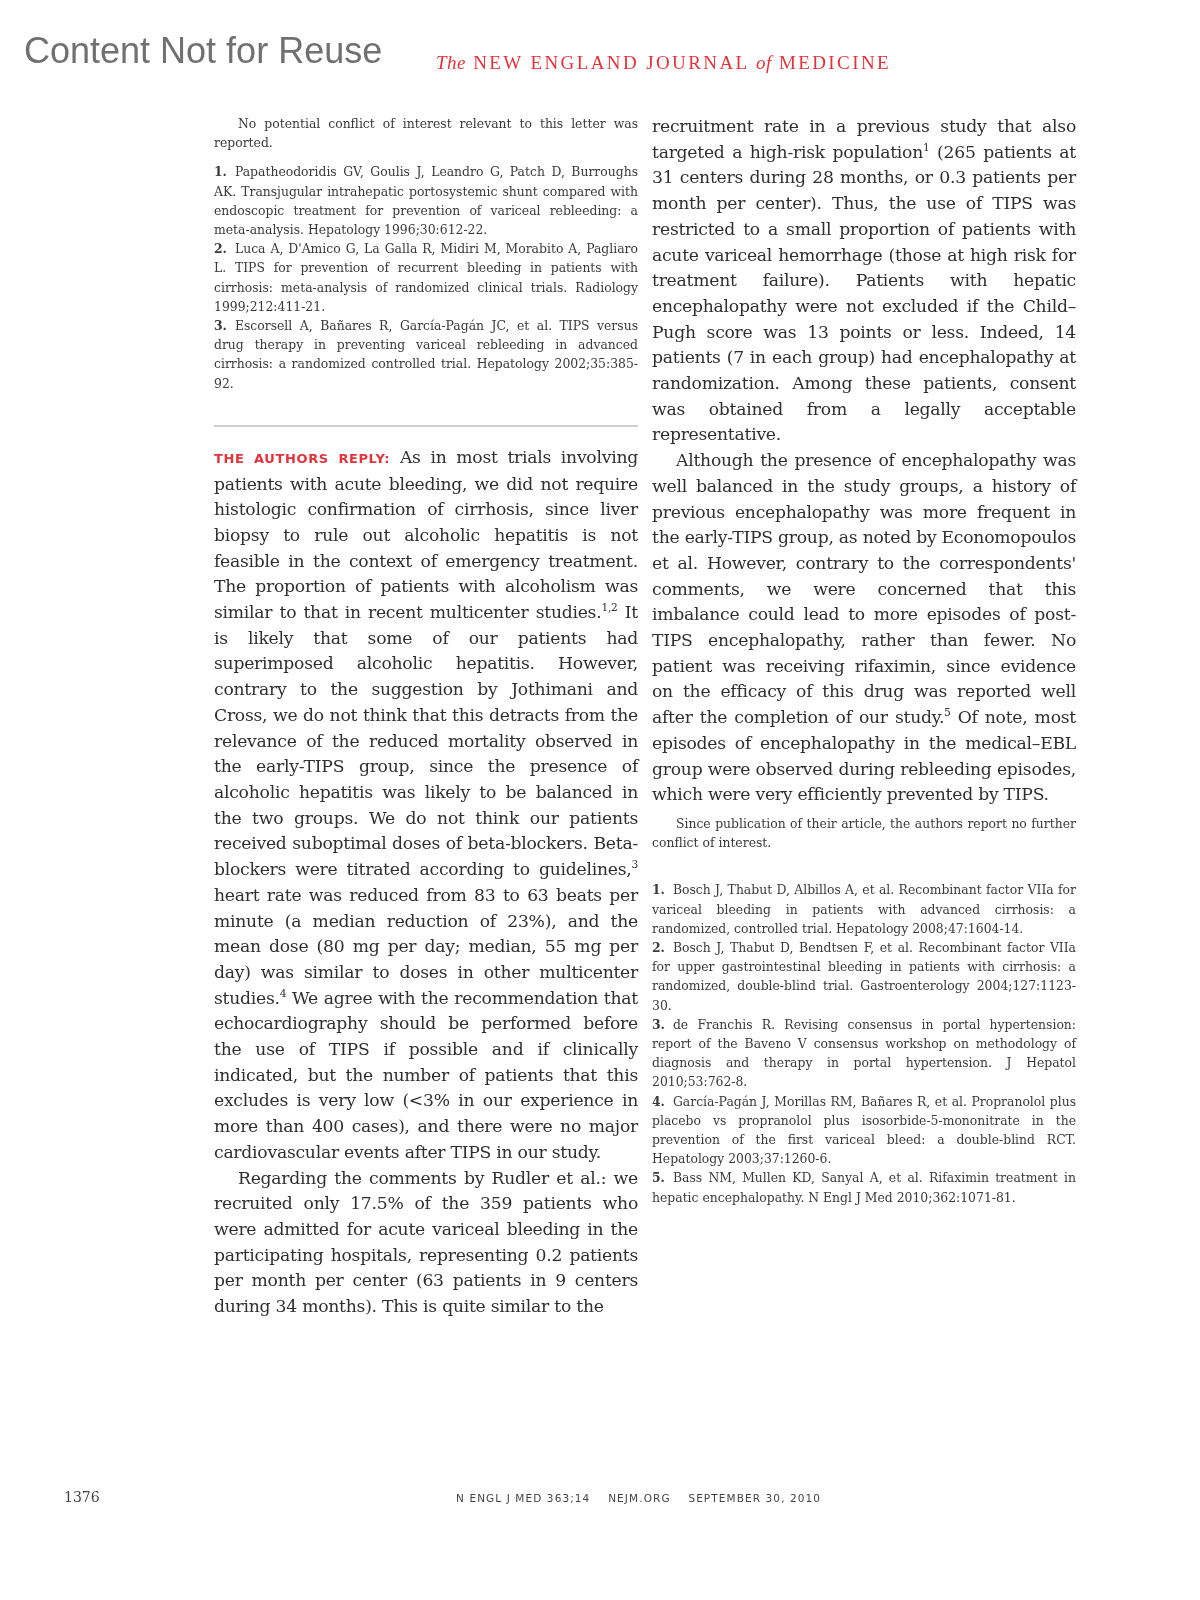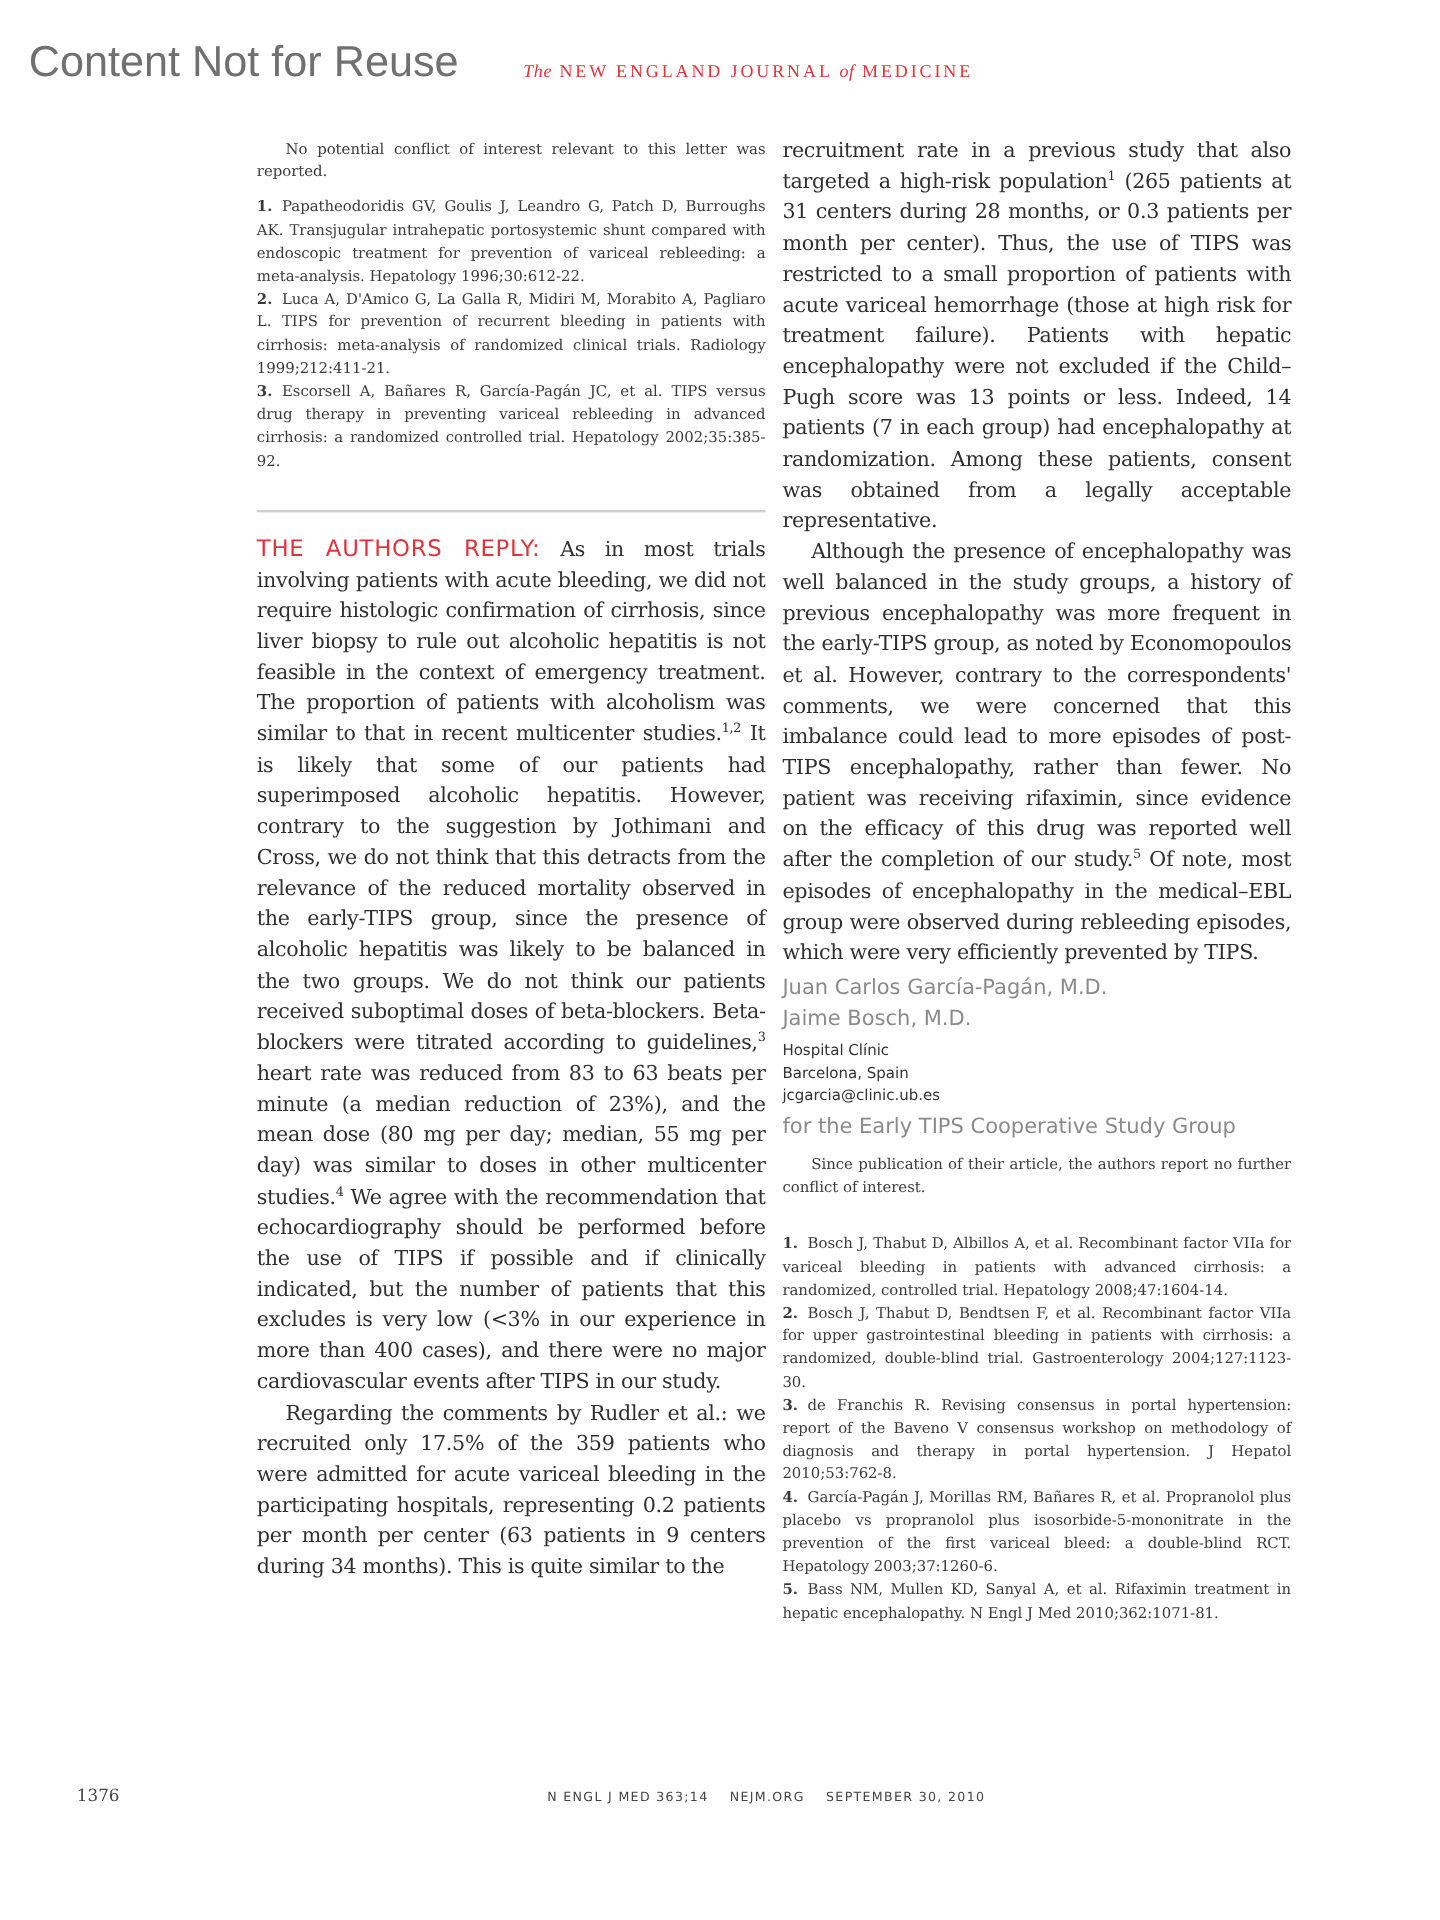--- a/index.html
+++ b/index.html
@@ -1,31 +1,31 @@
 <!DOCTYPE html>
 <html><head>
 <meta charset="utf-8">
 <style>
   html, body { margin: 0; padding: 0; background: #ffffff; }
   body { width: 1200px; height: 1600px; position: relative; overflow: hidden; color: #333; }
   .watermark { position: absolute; left: 24px; top: 30px; font-family: "Liberation Sans", sans-serif; font-size: 36px; color: #707070; }
-  .masthead { position: absolute; left: 436px; top: 52px; font-family: "Liberation Serif", serif; font-size: 15px; letter-spacing: 2.4px; color: #e0343c; }
+  .masthead { position: absolute; left: 436px; top: 52px; font-family: "Liberation Serif", serif; font-size: 19px; letter-spacing: 2.4px; color: #e0343c; }
   .masthead .ital { font-style: italic; letter-spacing: 0.5px; }
   .col { position: absolute; top: 114px; width: 424px; font-family: "DejaVu Serif", serif; }
   .col-left { left: 214px; }
   .col-right { left: 652px; }
   .small { font-size: 12.4px; line-height: 19.2px; text-align: justify; color: #3a3a3a; }
   .body { font-size: 17.2px; line-height: 25.7px; text-align: justify; color: #2f2f2f; letter-spacing: -0.25px; }
   p { margin: 0; }
   .indent { text-indent: 24px; }
   .refs { margin-top: 10px; }
   .ref { font-size: 12.4px; line-height: 19.2px; text-align: justify; color: #3a3a3a; }
   .ref .num { font-weight: bold; margin-right: 8px; }
   .divider { height: 2px; background: #cfcfcf; margin: 32px 0 18px 0; }
-  .reply-head { font-family: "DejaVu Sans", sans-serif; font-weight: normal; font-size: 19px; color: #e0343c; letter-spacing: 0.6px; }
+  .reply-head { font-family: "DejaVu Sans", sans-serif; font-weight: bold; font-size: 13px; color: #e0343c; letter-spacing: 0.6px; }
   .sig-name { font-family: "DejaVu Sans", sans-serif; font-size: 17.5px; color: #8a8a8a; line-height: 26px; }
   .sig-aff { font-family: "DejaVu Sans", sans-serif; font-size: 12.5px; color: #333; line-height: 19px; }
   .sig-group { font-family: "DejaVu Sans", sans-serif; font-size: 17.5px; color: #8a8a8a; line-height: 30px; margin-top: 2px; }
   .conflict { margin-top: 6px; }
   .footer-page { position: absolute; left: 64px; top: 1489px; font-family: "DejaVu Serif", serif; font-size: 14px; color: #444; }
   .footer-cite { position: absolute; left: 456px; top: 1492px; font-family: "DejaVu Sans", sans-serif; font-size: 10.5px; letter-spacing: 1.1px; color: #444; }
   sup { font-size: 0.62em; line-height: 0; }
 </style>
 </head>
 <body>
@@ -48,28 +48,20 @@
   </div>
   <div class="divider"></div>
   <p class="body"><span class="reply-head">THE AUTHORS REPLY:</span><span> As in most trials involving patients with acute bleeding, we did not require histologic confirmation of cirrhosis, since liver biopsy to rule out alcoholic hepatitis is not feasible in the context of emergency treatment. The proportion of patients with alcoholism was similar to that in recent multicenter studies.</span><sup>1,2</sup><span> It is likely that some of our patients had superimposed alcoholic hepatitis. However, contrary to the suggestion by Jothimani and Cross, we do not think that this detracts from the relevance of the reduced mortality observed in the early-TIPS group, since the presence of alcoholic hepatitis was likely to be balanced in the two groups. We do not think our patients received suboptimal doses of beta-blockers. Beta-blockers were titrated according to guidelines,</span><sup>3</sup><span> heart rate was reduced from 83 to 63 beats per minute (a median reduction of 23%), and the mean dose (80 mg per day; median, 55 mg per day) was similar to doses in other multicenter studies.</span><sup>4</sup><span> We agree with the recommendation that echocardiography should be performed before the use of TIPS if possible and if clinically indicated, but the number of patients that this excludes is very low (&lt;3% in our experience in more than 400 cases), and there were no major cardiovascular events after TIPS in our study.</span></p>
   <p class="body indent">Regarding the comments by Rudler et al.: we recruited only 17.5% of the 359 patients who were admitted for acute variceal bleeding in the participating hospitals, representing 0.2 patients per month per center (63 patients in 9 centers during 34 months). This is quite similar to the</p>
 </div>
 
 <div class="col col-right">
   <p class="body"><span>recruitment rate in a previous study that also targeted a high-risk population</span><sup>1</sup><span> (265 patients at 31 centers during 28 months, or 0.3 patients per month per center). Thus, the use of TIPS was restricted to a small proportion of patients with acute variceal hemorrhage (those at high risk for treatment failure). Patients with hepatic encephalopathy were not excluded if the Child–Pugh score was 13 points or less. Indeed, 14 patients (7 in each group) had encephalopathy at randomization. Among these patients, consent was obtained from a legally acceptable representative.</span></p>
   <p class="body indent"><span>Although the presence of encephalopathy was well balanced in the study groups, a history of previous encephalopathy was more frequent in the early-TIPS group, as noted by Economopoulos et al. However, contrary to the correspondents' comments, we were concerned that this imbalance could lead to more episodes of post-TIPS encephalopathy, rather than fewer. No patient was receiving rifaximin, since evidence on the efficacy of this drug was reported well after the completion of our study.</span><sup>5</sup><span> Of note, most episodes of encephalopathy in the medical–EBL group were observed during rebleeding episodes, which were very efficiently prevented by TIPS.</span></p>
 
-  <div style="margin-top:2px;">
-    <div class="sig-name">Juan Carlos García-Pagán, M.D.</div>
-    <div class="sig-name">Jaime Bosch, M.D.</div>
-    <div class="sig-aff" style="margin-top:3px;">Hospital Clínic</div>
-    <div class="sig-aff">Barcelona, Spain</div>
-    <div class="sig-aff">jcgarcia@clinic.ub.es</div>
-    <div class="sig-group">for the Early TIPS Cooperative Study Group</div>
-  </div>
 
   <p class="small indent conflict">Since publication of their article, the authors report no further conflict of interest.</p>
 
   <div class="refs" style="margin-top:28px;">
     <p class="ref"><span class="num">1.</span><span>Bosch J, Thabut D, Albillos A, et al. Recombinant factor VIIa for variceal bleeding in patients with advanced cirrhosis: a randomized, controlled trial. Hepatology 2008;47:1604-14.</span></p>
     <p class="ref"><span class="num">2.</span><span>Bosch J, Thabut D, Bendtsen F, et al. Recombinant factor VIIa for upper gastrointestinal bleeding in patients with cirrhosis: a randomized, double-blind trial. Gastroenterology 2004;127:1123-30.</span></p>
     <p class="ref"><span class="num">3.</span><span>de Franchis R. Revising consensus in portal hypertension: report of the Baveno V consensus workshop on methodology of diagnosis and therapy in portal hypertension. J Hepatol 2010;53:762-8.</span></p>
     <p class="ref"><span class="num">4.</span><span>García-Pagán J, Morillas RM, Bañares R, et al. Propranolol plus placebo vs propranolol plus isosorbide-5-mononitrate in the prevention of the first variceal bleed: a double-blind RCT. Hepatology 2003;37:1260-6.</span></p>
     <p class="ref"><span class="num">5.</span><span>Bass NM, Mullen KD, Sanyal A, et al. Rifaximin treatment in hepatic encephalopathy. N Engl J Med 2010;362:1071-81.</span></p>
   </div>

